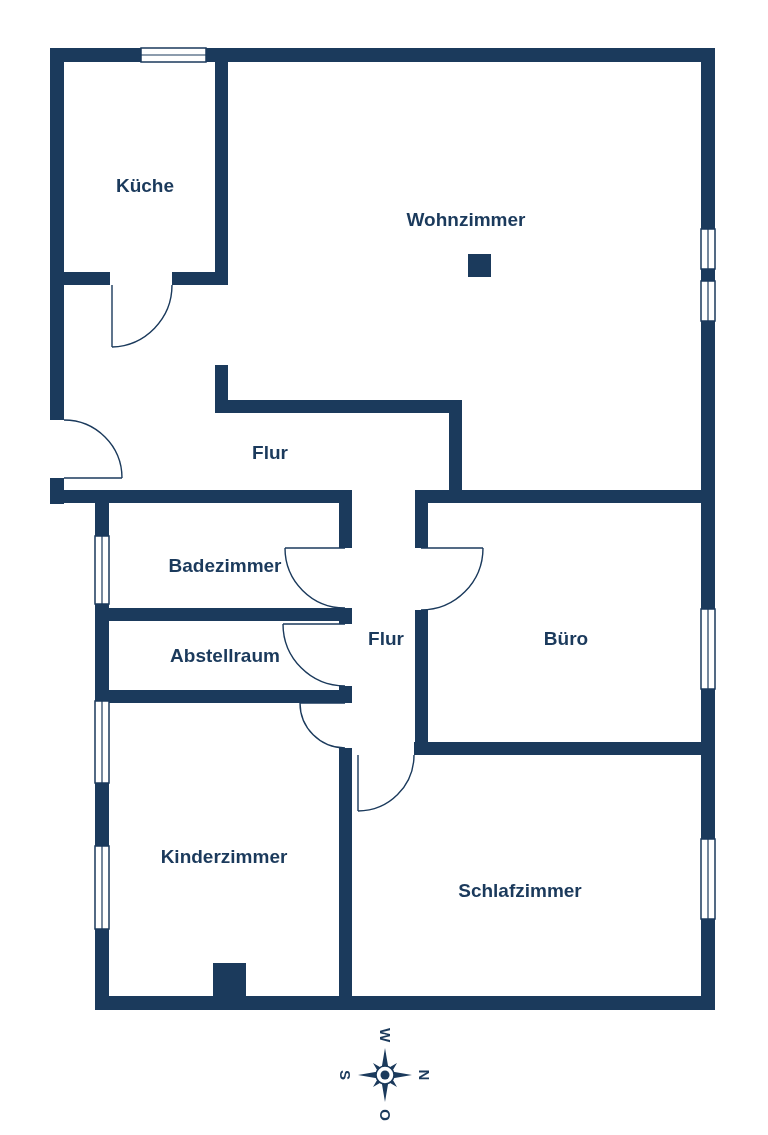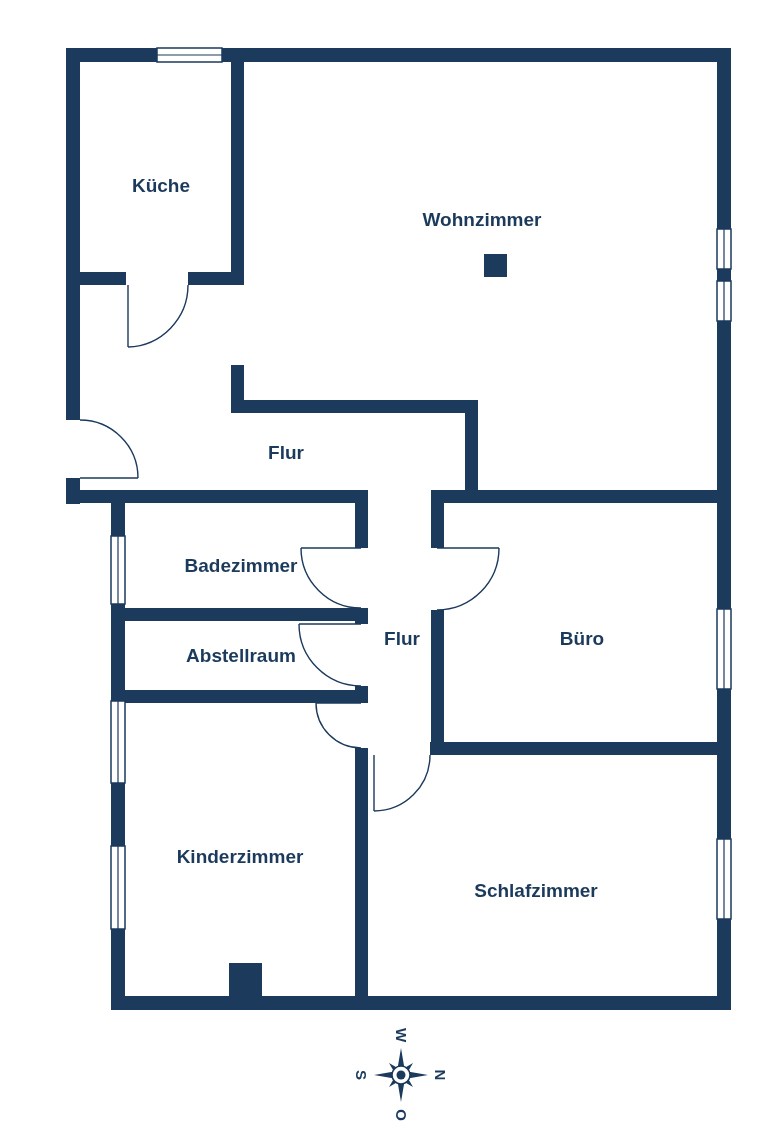--- a/index.html
+++ b/index.html
@@ -5,21 +5,20 @@
   :root{
     --wall:#1b3a5c;
     --background:#ffffff;
   }
   html,body{margin:0;padding:0;background:var(--background);}
   .page{
     position:relative;
     width:665px;height:1135px;
     background:var(--background);
     font-family:"Liberation Sans",sans-serif;
-    margin-left:16px;
   }
   svg{display:block;}
   .wall{fill:var(--wall);stroke:none;}
   .win{fill:#ffffff;stroke:var(--wall);stroke-width:1.5;}
   .winline{stroke:var(--wall);stroke-width:1.2;fill:none;}
   .door{stroke:var(--wall);stroke-width:1.4;fill:none;}
   .room-label{
     font-family:"Liberation Sans",sans-serif;
     font-weight:bold;
     font-size:19px;

